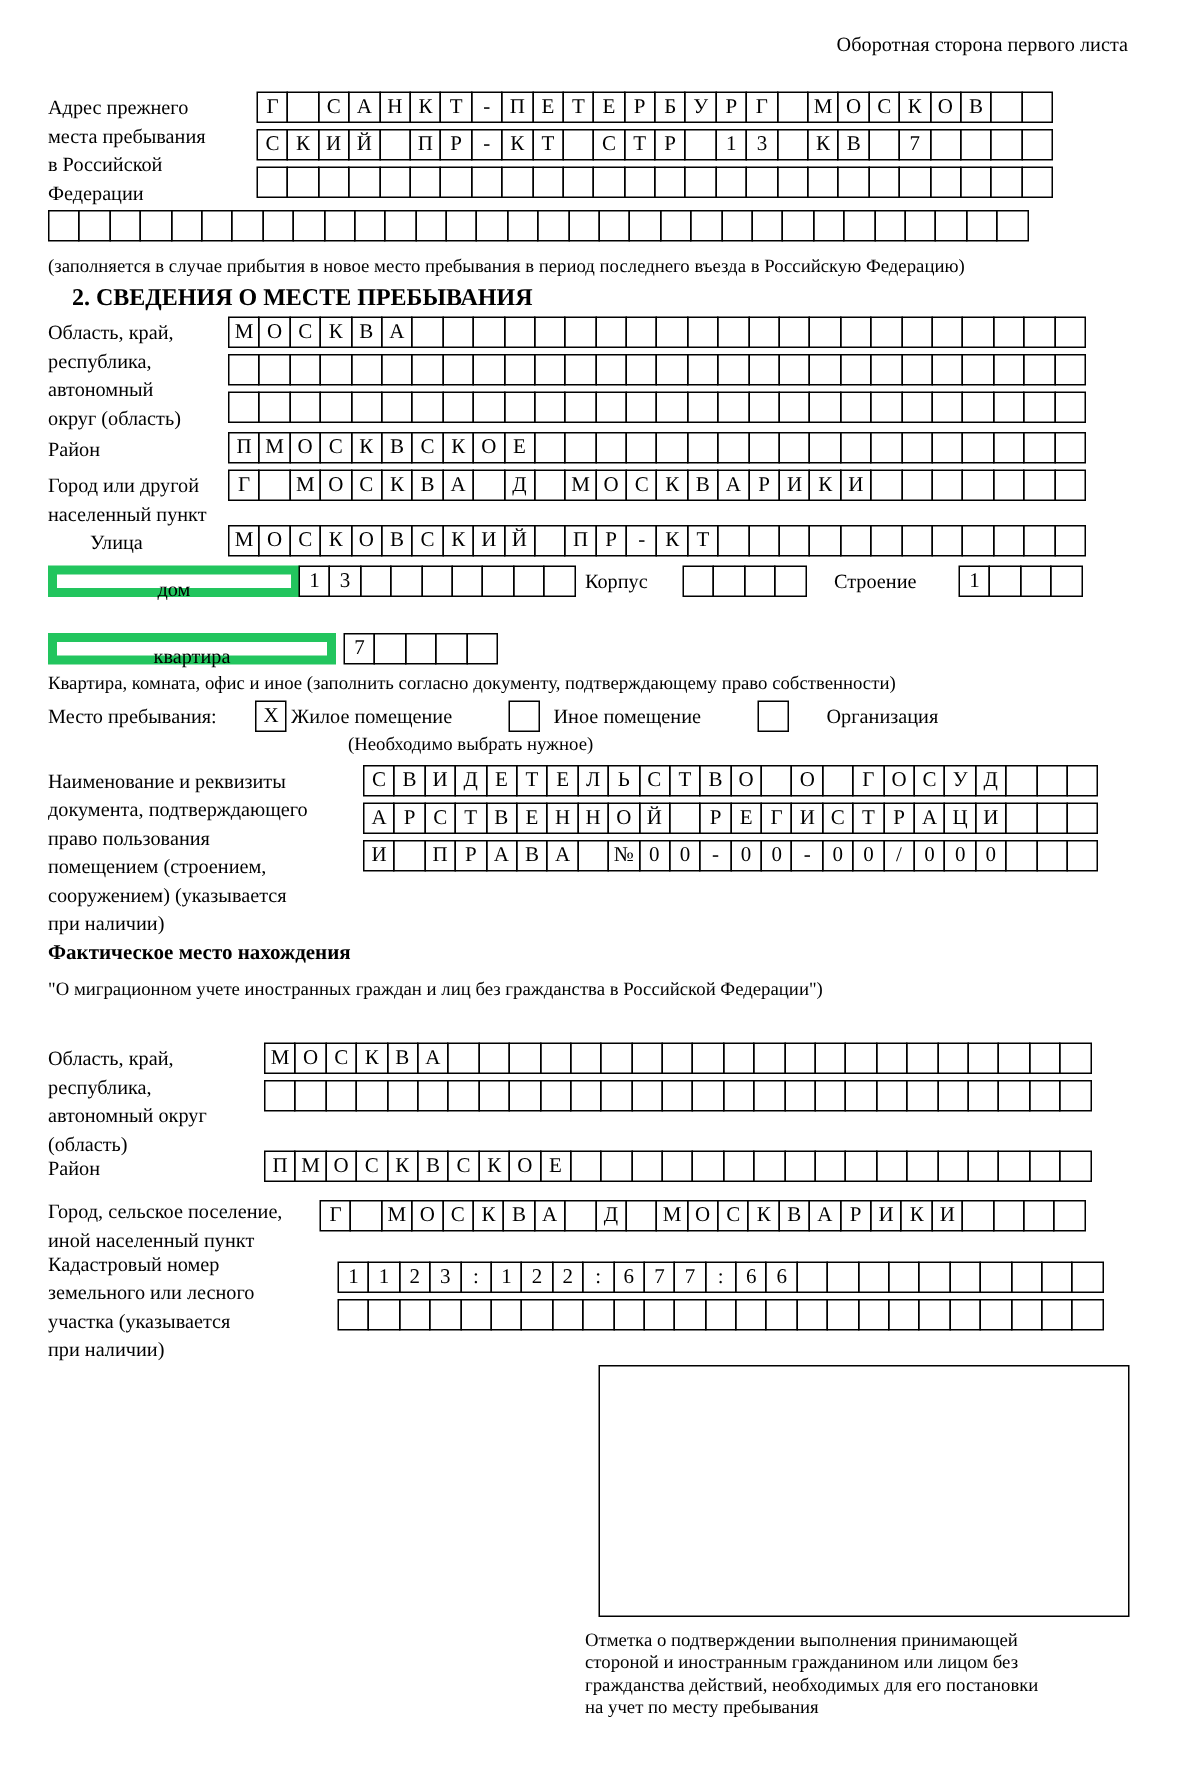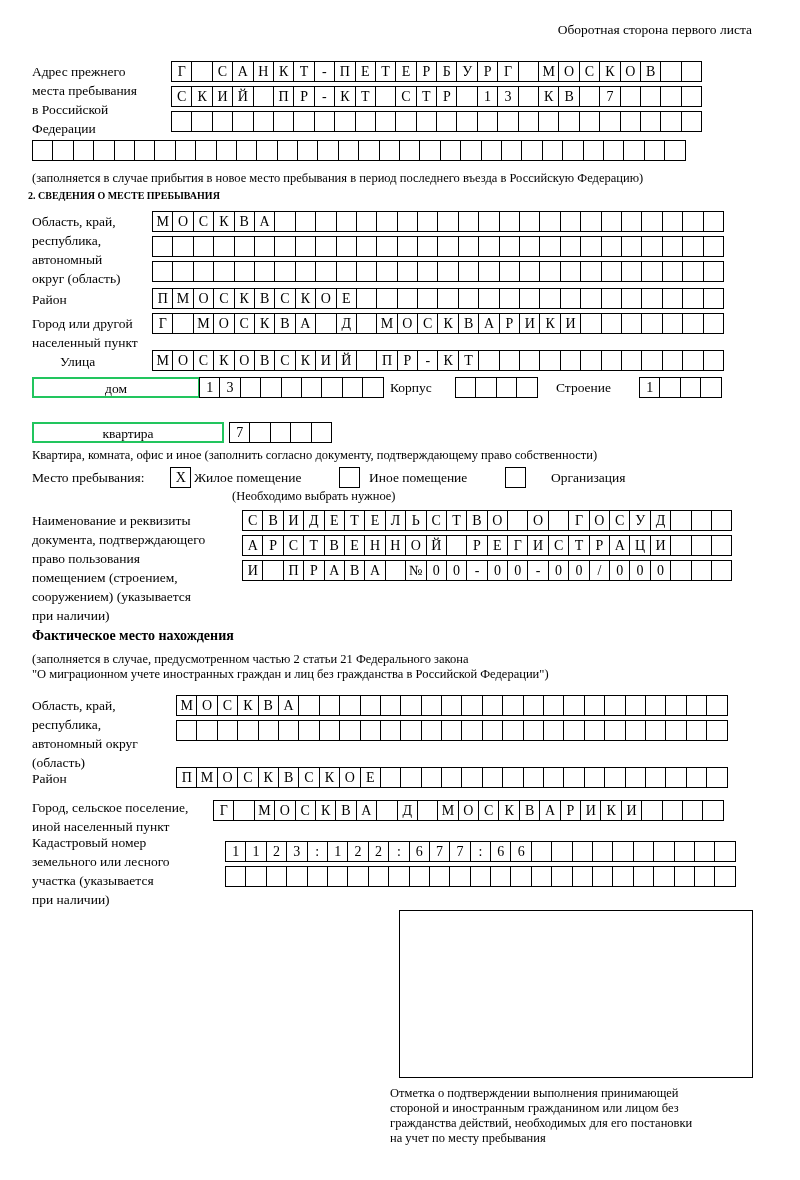--- a/index.html
+++ b/index.html
@@ -31,21 +31,21 @@
     font-size:14px;
     line-height:19.4px;
     text-align:center;
     font-family:"Liberation Serif", serif;
     letter-spacing:0;
     overflow:hidden;
   }
   .row{position:absolute;}
 
   .boxline{
-    border:2px solid #22c55e;
+    border:6px solid #22c55e;
     box-sizing:border-box;
     height:21.4px;
     font-size:13.5px;
     line-height:19.4px;
     text-align:center;
   }
 
   .txtline{font-size:12.5px;}
 
   .sq{
@@ -202,21 +202,21 @@
         <div class="cell"></div>
         <div class="cell"></div>
         <div class="cell"></div>
       </div>
   </div>
 
   <div class="row center" style="left:32px;top:168px;width:736px;">
     <span class="txtline">(заполняется в случае прибытия в новое место пребывания в период последнего въезда в Российскую Федерацию)</span>
   </div>
 
-  <div class="row center bold" style="left:28px;top:190px;width:736px;font-size:10px;">2. СВЕДЕНИЯ О МЕСТЕ ПРЕБЫВАНИЯ</div>
+  <div class="row center bold" style="left:48px;top:190px;width:736px;font-size:16px;">2. СВЕДЕНИЯ О МЕСТЕ ПРЕБЫВАНИЯ</div>
 
   <div class="row" style="left:32px;top:212px;width:150px;">
     <div class="lbl">Область, край,</div>
     <div class="lbl">республика,</div>
     <div class="lbl">автономный</div>
     <div class="lbl">округ (область)</div>
   </div>
   <div class="row" style="left:152px;top:211px;">
     <div class="cells">
         <div class="cell">М</div>
@@ -568,21 +568,20 @@
         <div class="cell">0</div>
         <div class="cell">0</div>
         <div class="cell"></div>
         <div class="cell"></div>
         <div class="cell"></div>
       </div>
   </div>
 
   <div class="row center bold" style="left:32px;top:628px;width:736px;font-size:14px;">Фактическое место нахождения</div>
   <div class="row center" style="left:32px;top:652px;width:736px;">
-    <div class="txtline">(заполняется в случае, предусмотренном частью 2 статьи 21 Федерального закона</div>
     <div class="txtline">"О миграционном учете иностранных граждан и лиц без гражданства в Российской Федерации")</div>
   </div>
 
   <div class="row" style="left:32px;top:696px;width:160px;">
     <div class="lbl">Область, край,</div>
     <div class="lbl">республика,</div>
     <div class="lbl">автономный округ</div>
     <div class="lbl">(область)</div>
   </div>
   <div class="row" style="left:176px;top:695px;">

